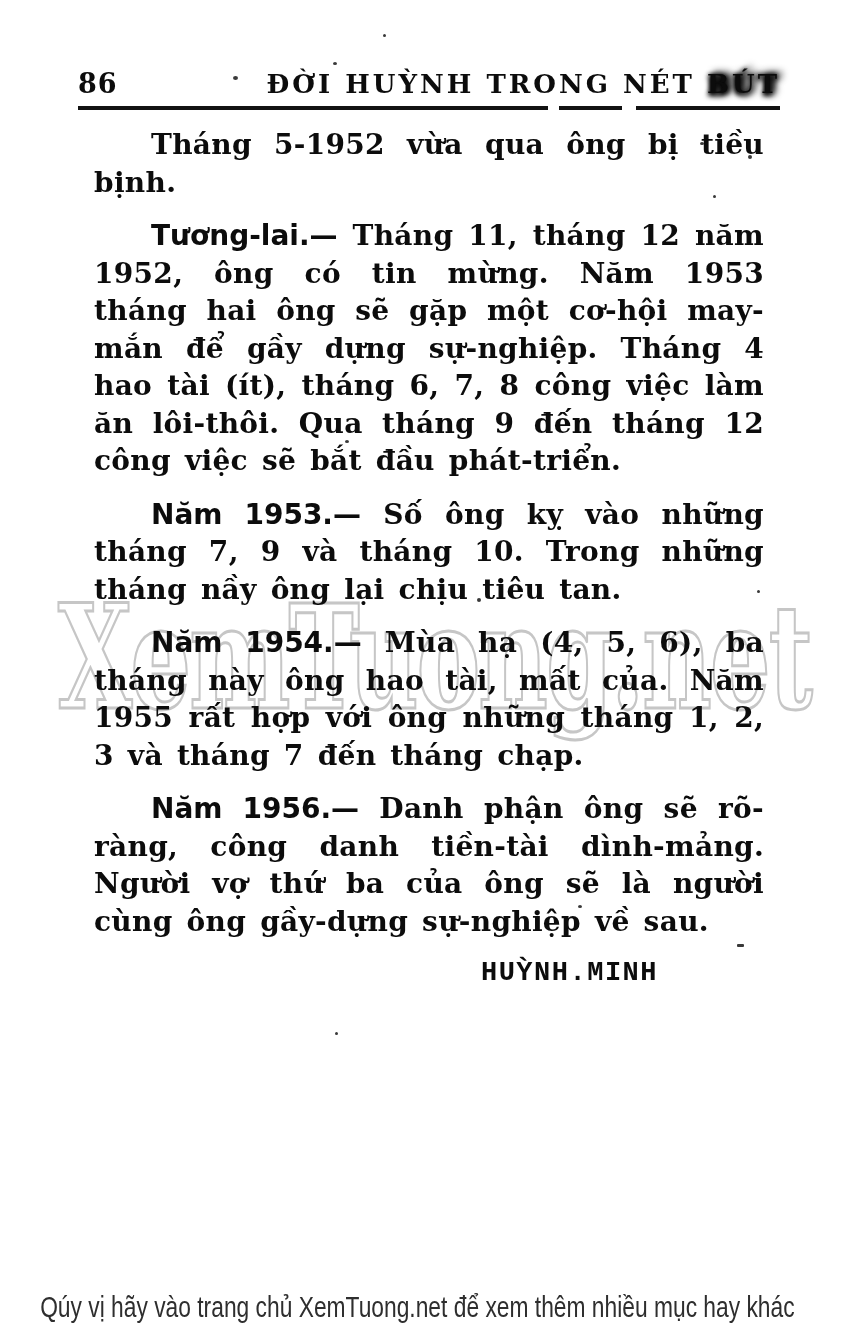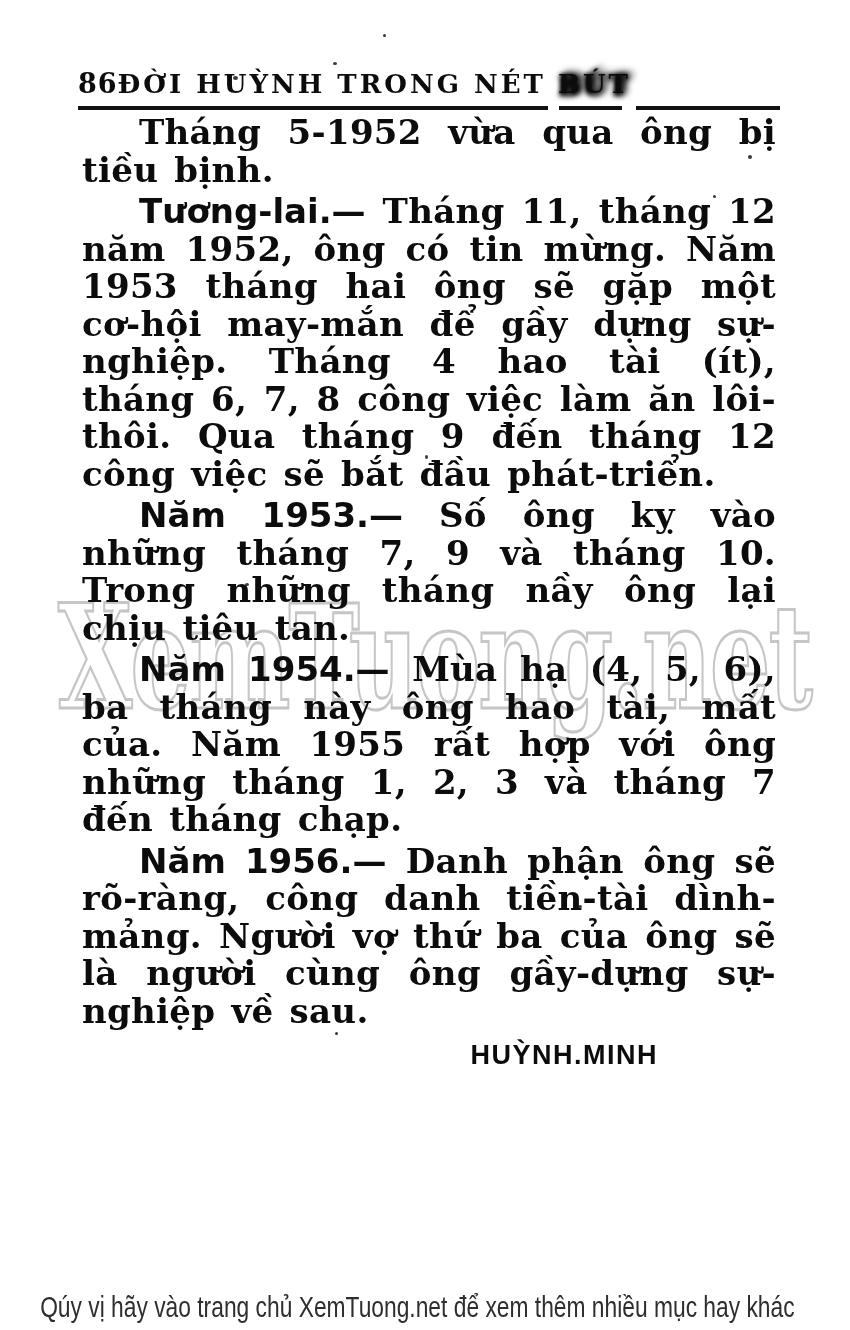--- a/index.html
+++ b/index.html
@@ -33,20 +33,21 @@
     user-select: none;
     pointer-events: none;
   }
 
   .content { position: relative; z-index: 1; padding: 0 70px 0 78px; }
 
   
   .header {
     margin-top: 68px;
     display: flex;
+    justify-content: space-between;
     align-items: baseline;
   }
   .page-number {
     font-size: 27px;
     font-weight: 700;
     letter-spacing: 1px;
   }
   .header-title {
     font-size: 26px;
     font-weight: 700;
@@ -63,22 +64,22 @@
     background: linear-gradient(90deg,
       #121212 0%, #121212 67%,
       transparent 67%, transparent 68.5%,
       #121212 68.5%, #121212 77.5%,
       transparent 77.5%, transparent 79.5%,
       #121212 79.5%, #121212 100%);
   }
 
   
   .body-text p {
-    margin: 4px;
-    font-size: 34px;
+    margin: 16px;
+    font-size: 28px;
     font-weight: 700;
     line-height: 37.5px;
     letter-spacing: 0.3px;
     word-spacing: 4px;
     text-align: justify;
     text-align-last: left;
     text-indent: 57px;
   }
   .p1 { margin-top: 21px; }
   .p2 { margin-top: 30px; }
@@ -99,21 +100,21 @@
     font-style: italic;
     font-weight: 700;
     font-size: 29px;
     line-height: 36px;
     word-spacing: 8px;
   }
   .sig-author {
     margin-top: 8px;
     text-align: right;
     padding-right: 122px;
-    font-family: Liberation Sans, sans-serif;
+    font-family: Liberation Mono, monospace;
     font-weight: 800;
     font-size: 27px;
     line-height: 34px;
     letter-spacing: 1.5px;
   }
 
   
   .footer {
     position: absolute;
     left: 0;

